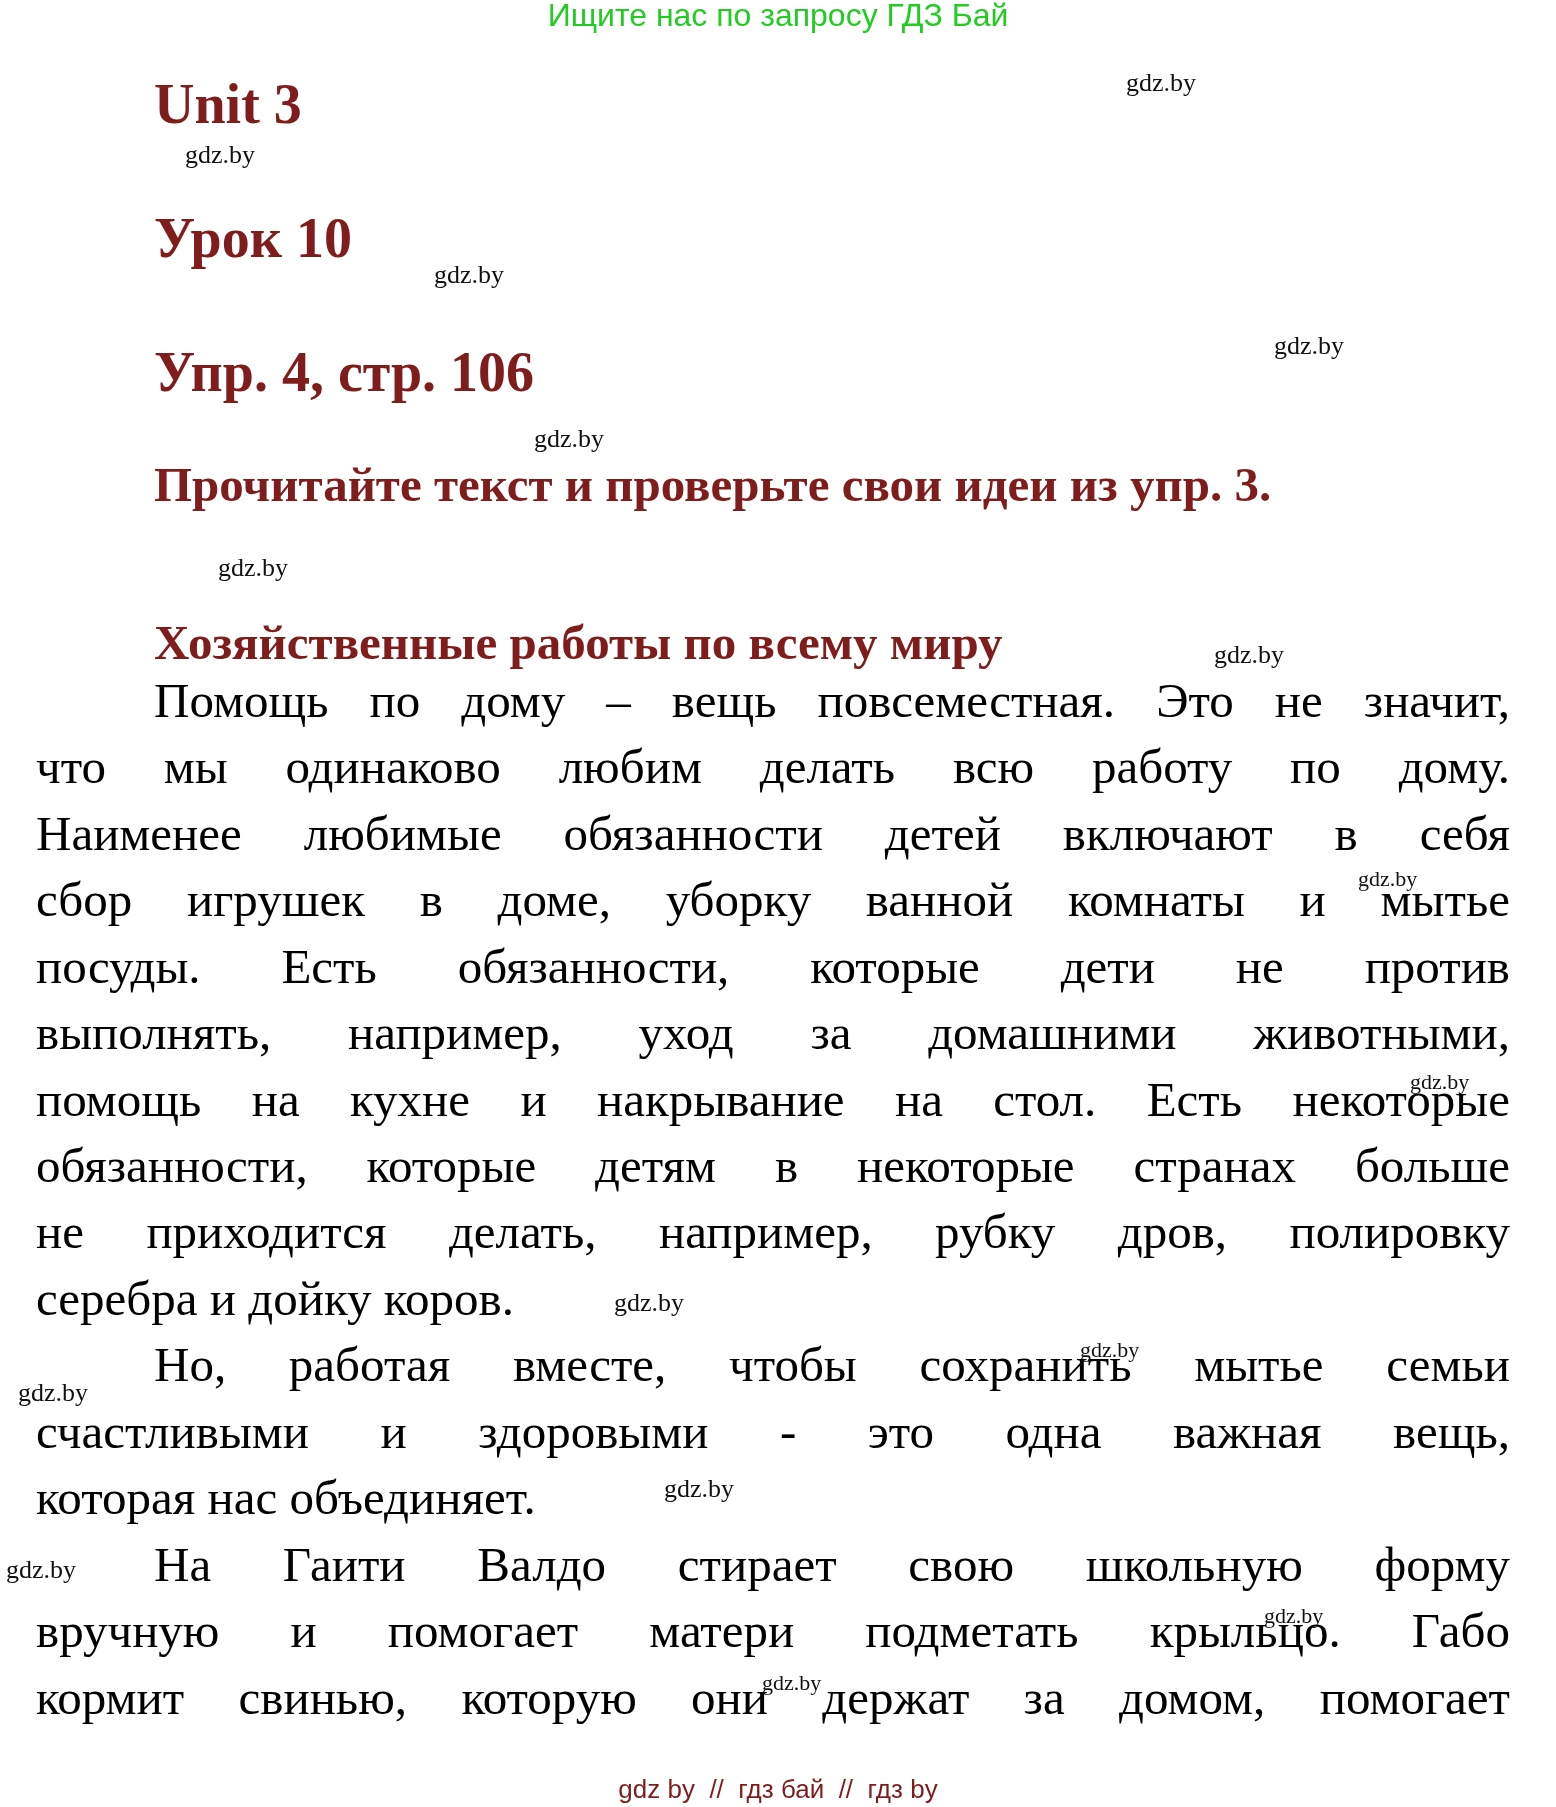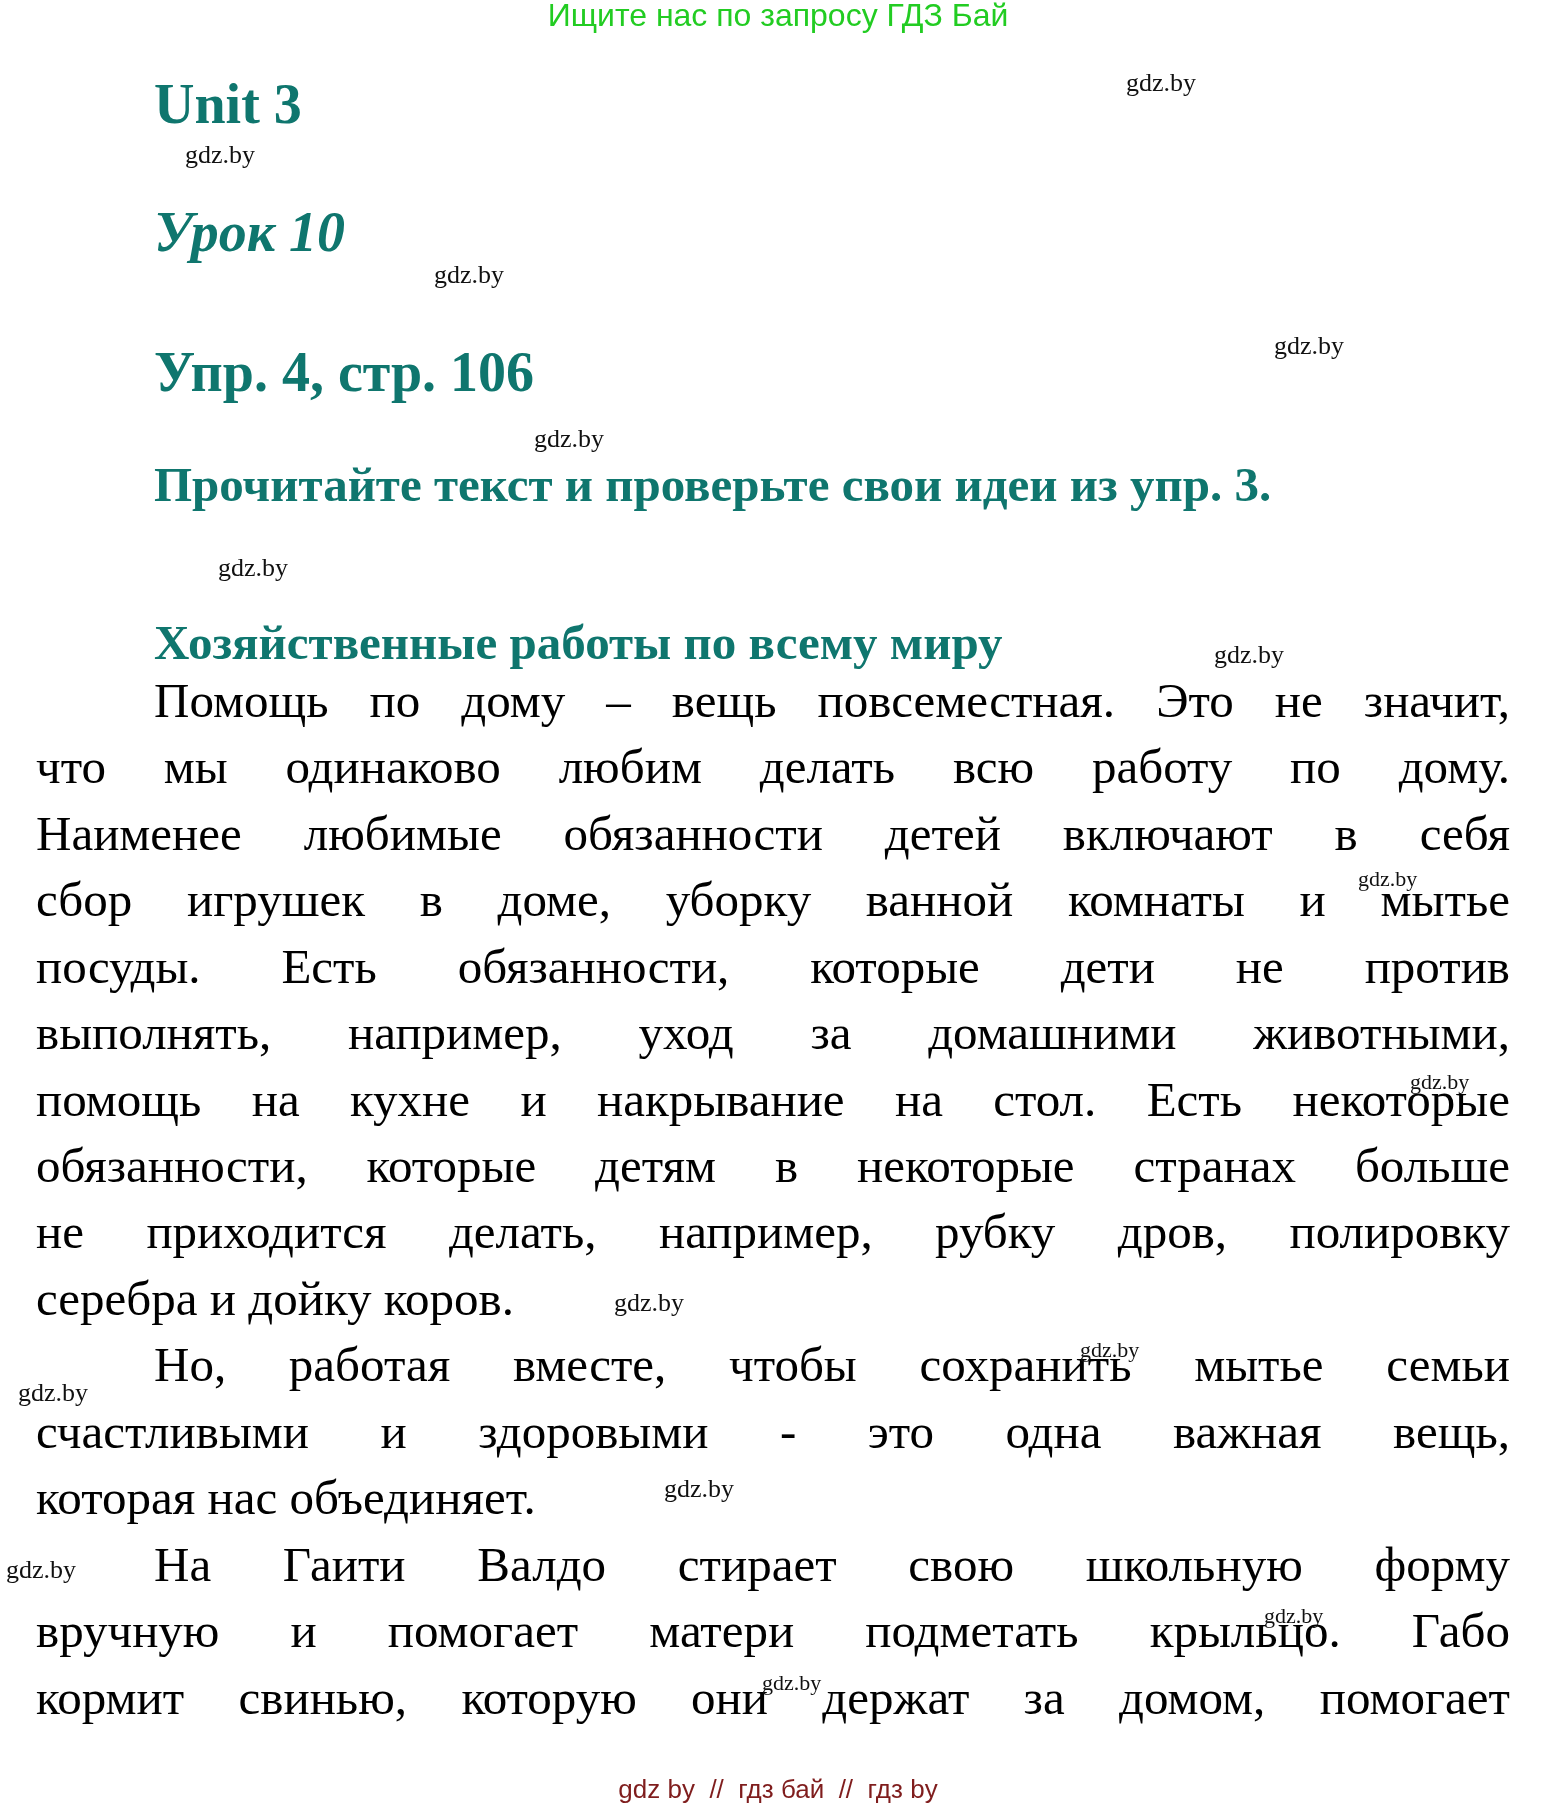--- a/index.html
+++ b/index.html
@@ -21,25 +21,25 @@
       text-align: center;
       font-family: Liberation Sans, sans-serif;
       font-size: 32px;
       line-height: 30px;
       color: #22cc22;
     }
     .heading {
       position: absolute;
       font-family: "Liberation Serif", serif;
       font-weight: bold;
-      color: #0f766e;
+      color: #7f1d1d;
       white-space: nowrap;
     }
     .h-unit { left: 154px; top: 72px; font-size: 56px; line-height: 64px; }
-    .h-lesson { left: 154px; top: 200px; font-size: 56px; line-height: 64px; font-style: italic; }
+    .h-lesson { left: 154px; top: 206px; font-size: 56px; line-height: 64px; }
     .h-ex { left: 154px; top: 340px; font-size: 56px; line-height: 64px; }
     .h-task { left: 154px; top: 456px; font-size: 49px; line-height: 58px; }
     .h-title { left: 154px; top: 614px; font-size: 49px; line-height: 58px; }
 
     .line {
       position: absolute;
       left: 36px;
       width: 1474px;
       font-family: "Liberation Serif", serif;
       font-size: 49px;

